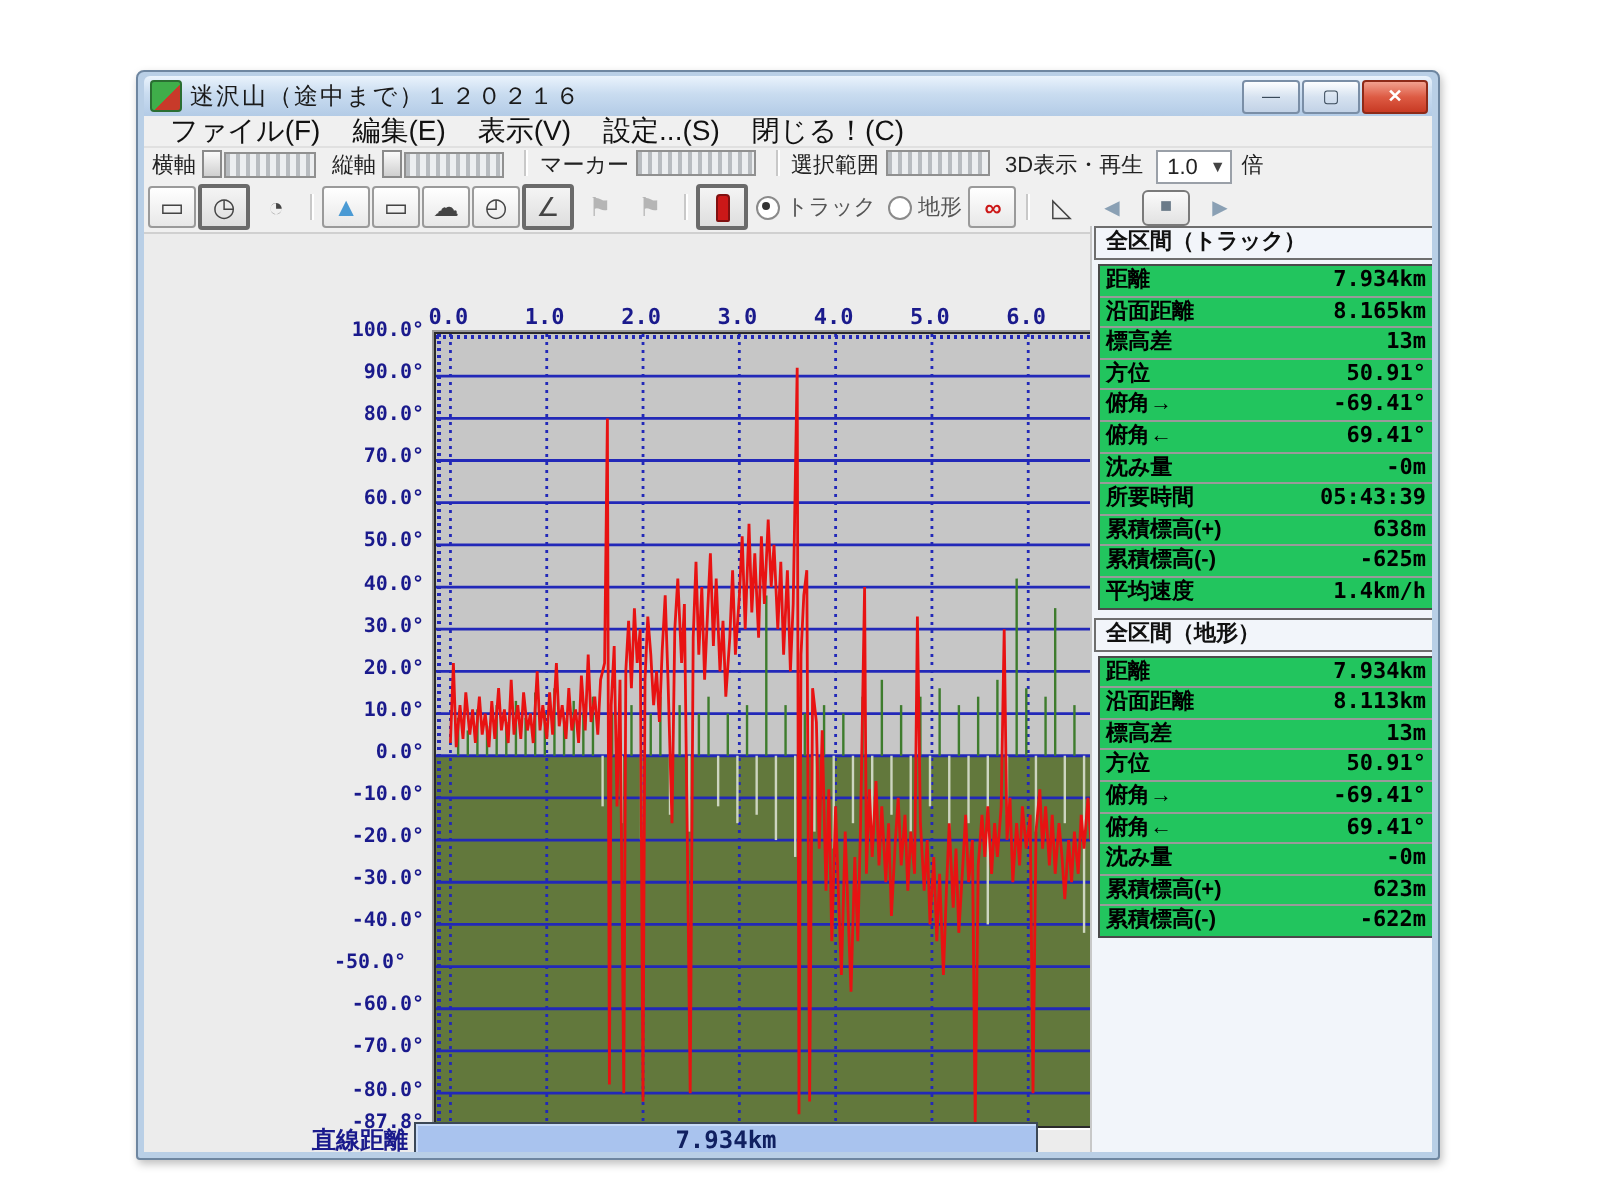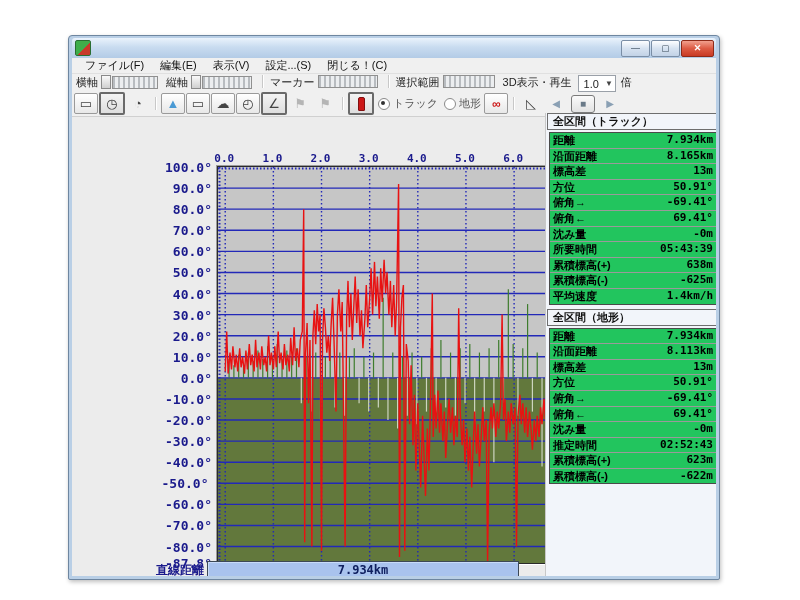--- a/index.html
+++ b/index.html
@@ -9,21 +9,21 @@
   .win{position:absolute;left:68px;top:35px;width:650px;height:543px;background:#b9cfe6;border:1px solid #6e86a0;border-radius:4px 4px 2px 2px;box-shadow:1px 2px 4px rgba(0,0,0,.25);}
   .titlebar{position:absolute;left:3px;top:2px;right:3px;height:20px;background:linear-gradient(#eaf3fc,#c9dcf0 45%,#b3cbe6);display:flex;align-items:center;border-radius:3px 3px 0 0;}
   .app-icon{width:14px;height:14px;margin:0 4px 0 3px;background:linear-gradient(135deg,#3fae4a 55%,#c83a2a 55%);border:1px solid #2a6e32;border-radius:2px;}
   .title-text{font-size:12px;color:#1a1a1a;letter-spacing:1px;}
   .winbtns{margin-left:auto;display:flex;gap:1px;padding-right:2px;}
   .winbtn{width:27px;height:15px;border:1px solid #7a8ea6;border-radius:2px;background:linear-gradient(#fdfeff,#d6e2f0 50%,#c2d2e6);display:flex;align-items:center;justify-content:center;font-size:9px;color:#3a4a5a;line-height:1;}
   .winbtn.close{width:31px;background:linear-gradient(#f2a08e,#dd5b44 50%,#c83a24);border-color:#8e2a18;color:#fff;font-weight:bold;}
   .client{position:absolute;left:3px;top:22px;right:3px;bottom:3px;background:#ececec;overflow:hidden;}
   
   .menubar{position:absolute;left:0;top:0;right:0;height:15px;background:#f0f0f0;display:flex;align-items:center;padding-left:6px;gap:2px;border-bottom:1px solid #e0e0e0;}
-  .menu-item{font-size:11px;color:#111;padding:0 7px;}
+  .menu-item{font-size:14px;color:#111;padding:0 7px;}
   .toolbar{position:absolute;left:0;top:16px;right:0;height:42px;background:#f0f0f0;border-bottom:1px solid #d0d0d0;}
   .tb-row1{position:absolute;left:2px;top:1px;right:0;height:15px;display:flex;align-items:flex-start;font-size:11px;color:#222;}
   .tb-label{margin:0 3px 0 2px;}
   .slider{display:flex;align-items:center;margin-right:6px;}
   .thumb{width:8px;height:12px;background:linear-gradient(#fafafa,#cfcfcf);border:1px solid #8a8a8a;margin-right:1px;}
   .stripebar{height:11px;border:1px solid #909090;background:repeating-linear-gradient(90deg,#b8bcc0 0 2px,#eceef0 2px 5px);}
   .tb-sep{width:1px;height:13px;background:#c8c8c8;margin:0 4px;border-right:1px solid #fff;}
   .tb-row2{position:absolute;left:2px;top:18px;right:0;height:23px;display:flex;align-items:center;font-size:11px;color:#222;}
   .tbtn{min-width:22px;height:19px;display:flex;align-items:center;justify-content:center;font-size:13px;color:#444;border:1px solid transparent;border-radius:2px;margin-right:1px;background:transparent;}
   .tbtn.framed{border:1px solid #9a9a9a;background:linear-gradient(#ffffff,#e8e8e8);}
@@ -37,21 +37,21 @@
   .radio.sel::after{content:"";position:absolute;left:2px;top:2px;width:4px;height:4px;border-radius:50%;background:#333;}
   .ddown{display:flex;align-items:center;border:1px solid #9aa0a8;background:#fff;height:15px;padding:0 2px 0 5px;margin:0 3px;font-size:11px;}
   .ddown .arrow{font-size:8px;color:#444;margin-left:6px;}
   .play-group{display:flex;align-items:center;gap:3px;}
   .pbtn{width:22px;height:16px;display:flex;align-items:center;justify-content:center;font-size:10px;color:#8aa0b4;border:1px solid transparent;border-radius:3px;}
   .pbtn.sel{border:1px solid #7a7a7a;background:linear-gradient(#fafafa,#e2e2e2);color:#6a7a88;}
   
   .xlabels{position:absolute;font-size:11px;font-weight:bold;color:#1a1a8c;font-family:"DejaVu Sans Mono",monospace;}
   .xlabel{position:absolute;width:30px;text-align:center;top:0;}
   .xunit{position:absolute;top:0;font-weight:bold;}
-  .ylabel{position:absolute;width:54px;text-align:right;font-size:13px;font-weight:bold;color:#1a1a8c;font-family:"DejaVu Sans Mono",monospace;}
+  .ylabel{position:absolute;width:54px;text-align:right;font-size:10px;font-weight:bold;color:#1a1a8c;font-family:"DejaVu Sans Mono",monospace;}
   .plot{position:absolute;left:145px;top:108px;width:390px;height:396px;border:1px solid #2a2a2a;background:#c6c6c6;box-shadow:-1px -1px 0 #9a9a9a,1px 1px 0 #ffffff;}
   .plot svg{display:block;}
   
   .botlabels{position:absolute;font-size:12px;font-weight:bold;color:#1a1a8c;}
   .botlabel{position:absolute;right:0;white-space:nowrap;}
   .botbox{position:absolute;background:#a9c3ee;border:1px solid #3c4856;box-shadow:inset 1px 1px 0 #c8dbf8;}
   .botval{position:absolute;left:0;right:0;text-align:center;font-size:12px;font-weight:bold;color:#102060;font-family:"DejaVu Sans Mono",monospace;}
   
   .rpanel{position:absolute;left:473px;top:55px;width:174px;bottom:0;background:#f2f5fa;border-left:1px solid #c8c8c8;}
   .sect-header{border:1px solid #6e6e6e;background:#f2f5fa;font-size:11px;font-weight:bold;color:#111;height:15px;line-height:15px;padding-left:5px;margin:0 1px 2px 1px;}
@@ -61,20 +61,21 @@
   .srow .k{padding-left:3px;white-space:nowrap;}
   .srow .v{padding-right:3px;white-space:nowrap;font-family:"DejaVu Sans Mono",monospace;}
 </style>
 </head>
 <body>
 
 <div id="ui">
   <div class="win">
     <div class="titlebar">
       <div class="app-icon"></div>
+      <div class="title-text">迷沢山（途中まで）１２０２１６</div>
       <div class="winbtns">
         <div class="winbtn">—</div>
         <div class="winbtn">▢</div>
         <div class="winbtn close">✕</div>
       </div>
     </div>
     <div class="client">
       <div class="menubar" id="menubar">
           <div class="menu-item">ファイル(F)</div>
           <div class="menu-item">編集(E)</div>
@@ -405,24 +406,20 @@
             </div>
             <div class="srow">
               <span class="k">俯角←</span>
               <span class="v">69.41°</span>
             </div>
             <div class="srow">
               <span class="k">沈み量</span>
               <span class="v">-0m</span>
             </div>
             <div class="srow">
-              <span class="k">推定時間</span>
-              <span class="v">02:52:43</span>
-            </div>
-            <div class="srow">
               <span class="k">累積標高(+)</span>
               <span class="v">623m</span>
             </div>
             <div class="srow">
               <span class="k">累積標高(-)</span>
               <span class="v">-622m</span>
             </div>
           </div>
         </div>
     </div>

